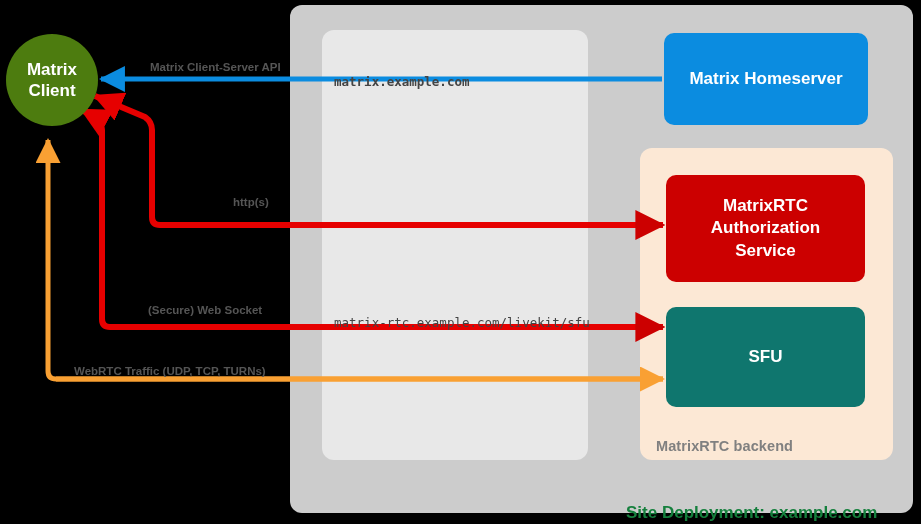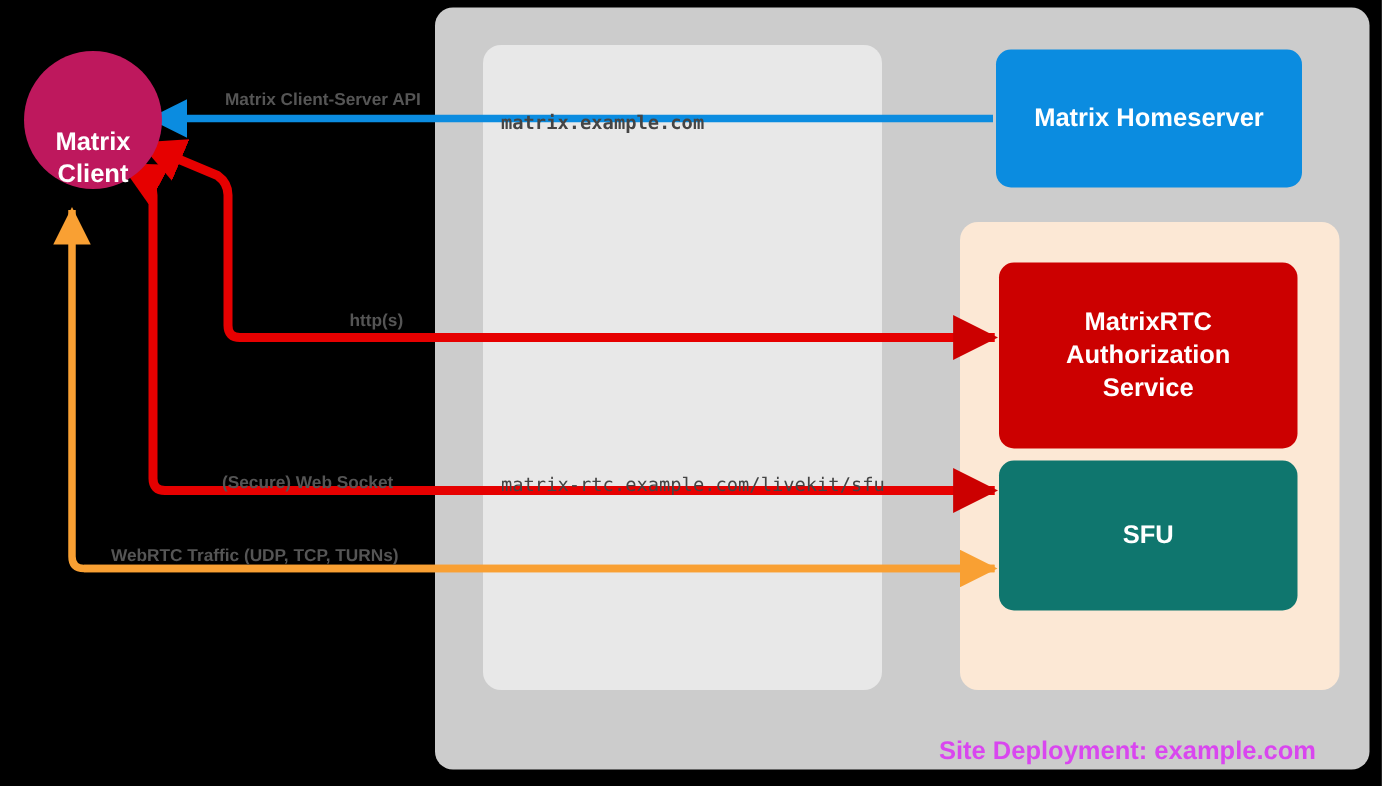--- a/index.html
+++ b/index.html
@@ -48,35 +48,35 @@
     font-size: 14.5px;
     font-weight: bold;
     color: #808080;
     letter-spacing: 0.1px;
     white-space: nowrap;
   }
   .caption-routing { left: 338px; top: 438px; }
   .caption-backend { left: 656px; top: 438px; }
   .site-caption {
     position: absolute;
-    left: 626px; top: 491px;
-    font-size: 17px;
-    font-weight: bold;
-    color: #d946ef;
+    left: 626px; top: 503px;
+    font-size: 17px;
+    font-weight: bold;
+    color: #15803d;
     white-space: nowrap;
   }
 
   
   .client-circle {
-    left: 16px; top: 34px;
+    left: 6px; top: 34px;
     width: 92px; height: 92px;
     border-radius: 50%;
-    background: #be185d;
+    background: #4d7c0f;
     display: flex;
-    align-items: flex-end;
+    align-items: center;
     justify-content: center;
     text-align: center;
   }
   .client-label {
     color: #ffffff;
     font-size: 17px;
     font-weight: bold;
     line-height: 1.25;
   }
 
@@ -90,43 +90,43 @@
     font-weight: bold;
   }
   .box-homeserver {
     left: 664px; top: 33px;
     width: 204px; height: 92px;
     background: #0b8ce0;
     font-size: 17px;
   }
   .box-auth {
     left: 666px; top: 175px;
-    width: 199px; height: 124px;
+    width: 199px; height: 107px;
     background: #cc0000;
     font-size: 17px;
     line-height: 1.3;
   }
   .box-sfu {
     left: 666px; top: 307px;
     width: 199px; height: 100px;
     background: #0f766e;
     font-size: 17px;
   }
 
   
   .edge-label {
     position: absolute;
     font-size: 11.5px;
     font-weight: bold;
     color: #555555;
     white-space: nowrap;
   }
   .label-csapi  { left: 150px; top: 61px; }
-  .label-https  { left: 233px; top: 208px; }
-  .label-ws     { left: 148px; top: 316px; }
+  .label-https  { left: 233px; top: 196px; }
+  .label-ws     { left: 148px; top: 304px; }
   .label-webrtc { left: 74px;  top: 365px; }
 
   .url-label {
     position: absolute;
     font-family: "DejaVu Sans Mono", monospace;
     font-size: 12.5px;
     color: #444444;
     white-space: nowrap;
   }
   .url-hs  { left: 334px; top: 74px; font-weight: bold; }
@@ -203,15 +203,16 @@
   </div>
 
   <div class="edge-label label-csapi">Matrix Client-Server API</div>
   <div class="edge-label label-https">http(s)</div>
   <div class="edge-label label-ws">(Secure) Web Socket</div>
   <div class="edge-label label-webrtc">WebRTC Traffic (UDP, TCP, TURNs)</div>
 
   <div class="url-label url-hs">matrix.example.com</div>
   <div class="url-label url-sfu">matrix-rtc.example.com/livekit/sfu</div>
 
+  <div class="panel-caption caption-backend">MatrixRTC backend</div>
   <div class="site-caption">Site Deployment: example.com</div>
 
 </div>
 
 </body></html>

